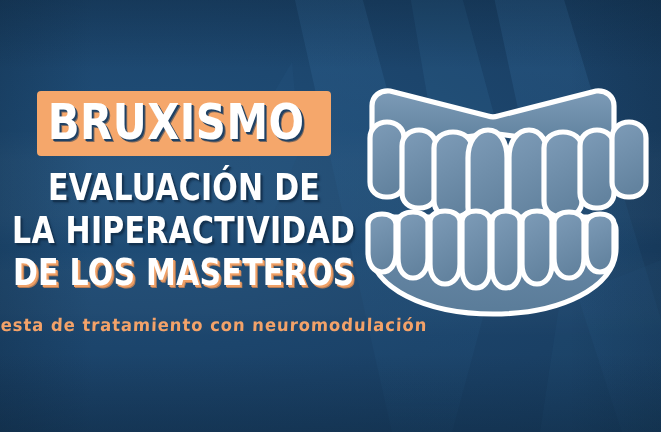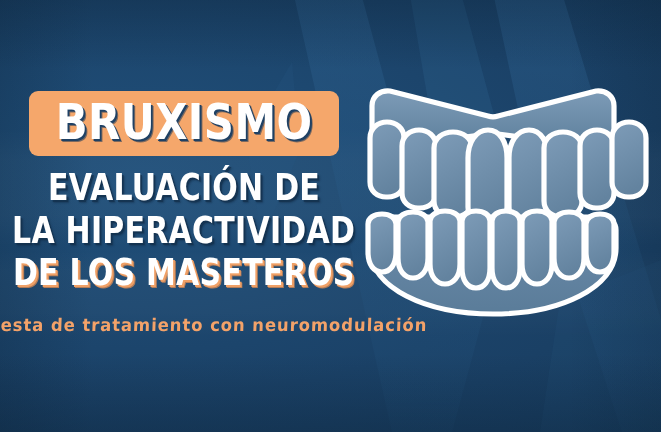--- a/index.html
+++ b/index.html
@@ -66,22 +66,22 @@
     height: 432px;
     display: flex;
     flex-direction: column;
     align-items: center;
     justify-content: center;
     padding-bottom: 6px;
   }
 
   .badge {
     background: #f5a76b;
-    border-radius: 9px;
-    padding: 7px 17px 9px 17px;
+    border-radius: 4px;
+    padding: 7px 17px 9px 1px;
     margin-bottom: 11px;
     line-height: 1;
   }
   .badge-text {
     display: block;
     font-family: "DejaVu Sans Condensed", "Liberation Sans Narrow", "Liberation Sans", sans-serif;
     font-weight: 700;
     font-size: 50px;
     line-height: .98;
     letter-spacing: 0.5px;

